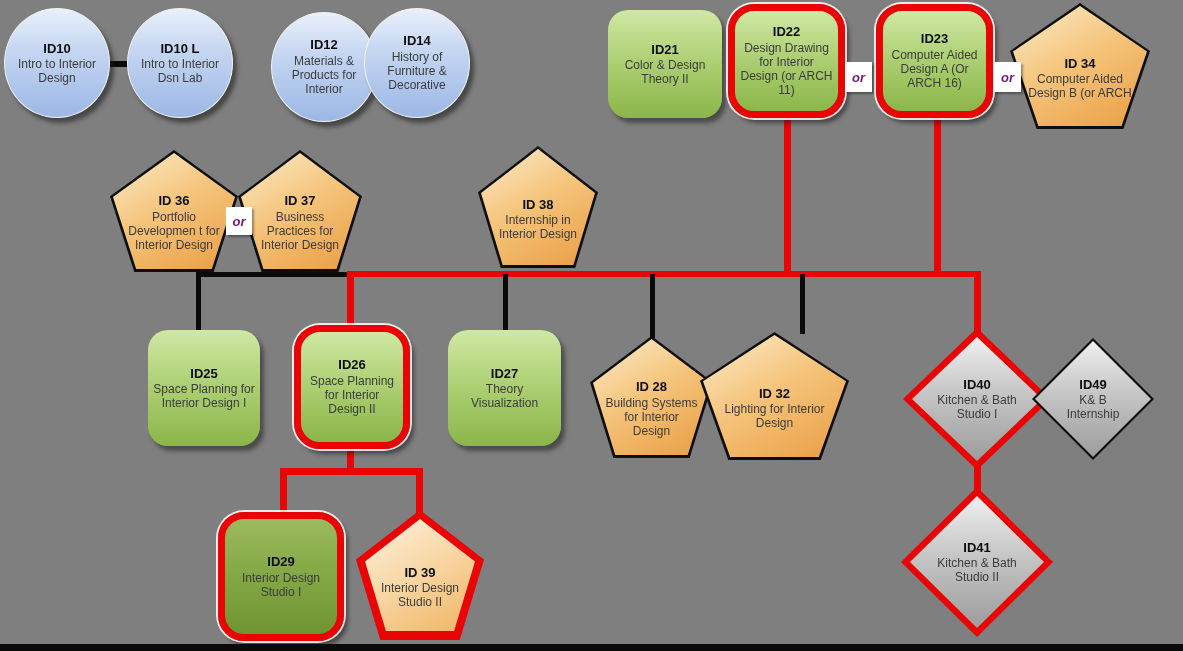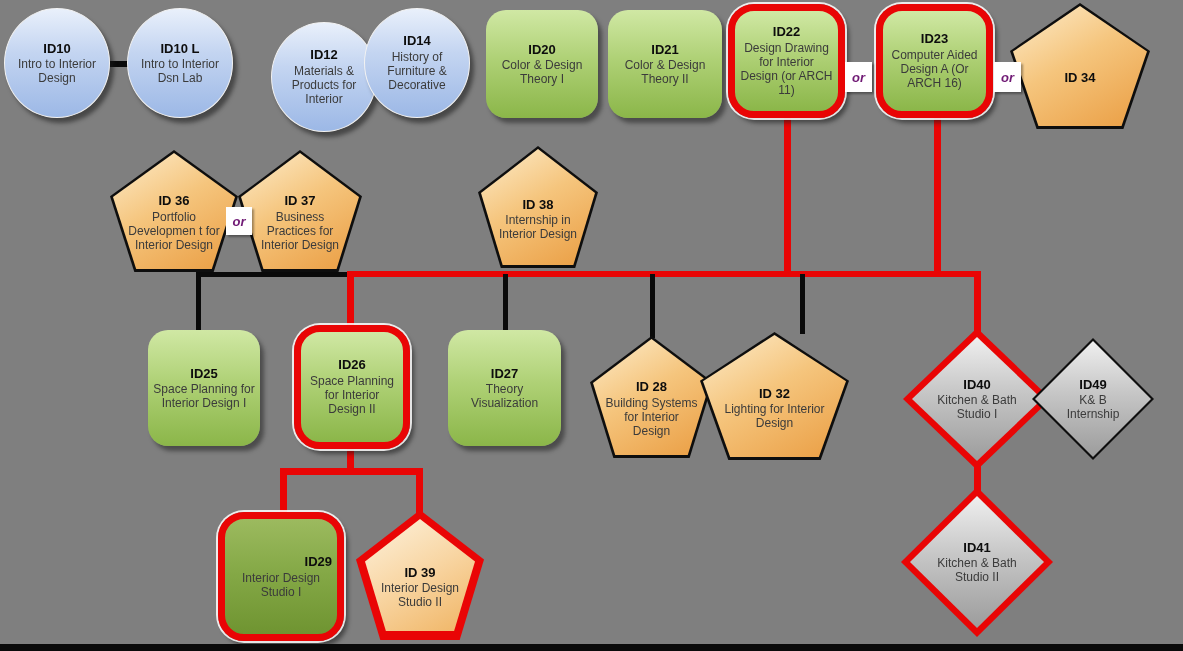--- a/index.html
+++ b/index.html
@@ -27,21 +27,21 @@
     box-shadow:4px 5px 4px rgba(25,25,25,.55);
     padding:0 6px; }
 
   
   .rsq { border-radius:20px;
     background:linear-gradient(to bottom,#d0e8a4 0%,#afd176 45%,#8bb649 100%);
     box-shadow:4px 5px 4px rgba(25,25,25,.5);
     padding:0 5px; }
   .rsq.redborder { border:7px solid #e90505; border-radius:26px;
     box-shadow:0 0 0 2px rgba(255,255,255,.85), 4px 5px 4px rgba(25,25,25,.55); }
-  .rsq.darkgreen { background:linear-gradient(to bottom,#9cba5f 0%,#85a947 45%,#6f9431 100%);align-items:flex-end; }
+  .rsq.darkgreen { background:linear-gradient(to bottom,#9cba5f 0%,#85a947 45%,#6f9431 100%); }
 
   
   .poly { padding:0; }
   .pshape { position:absolute; inset:0; background:#0e0e0e;
             filter:drop-shadow(5px 5px 0 rgba(12,12,12,.88)); }
   .pfill  { position:absolute; inset:3px; }
   .pentagon .pshape, .pentagon .pfill { clip-path:polygon(50% 0%,100% 38%,81% 100%,19% 100%,0% 38%); }
   .diamond  .pshape, .diamond  .pfill { clip-path:polygon(50% 0%,100% 50%,50% 100%,0% 50%); }
   .poly.redborder .pshape { background:#e90505; }
   .poly.redborder .pfill  { inset:9px; }
@@ -83,33 +83,29 @@
   <div class="conn black" style="left:1047px;top:396px;width:18px;height:5px"></div>
 
   <div class="node circle" style="left:4px;top:8px;width:106px;height:110px">
     <div class="title">ID10</div>
     <div class="body">Intro to Interior Design</div>
   </div>
   <div class="node circle" style="left:127px;top:8px;width:106px;height:110px">
     <div class="title">ID10 L</div>
     <div class="body">Intro to Interior Dsn Lab</div>
   </div>
-  <div class="node circle" style="left:271px;top:22px;width:106px;height:110px">
+  <div class="node circle" style="left:271px;top:12px;width:106px;height:110px">
     <div class="title">ID12</div>
     <div class="body">Materials &amp; Products for Interior</div>
   </div>
   <div class="node circle" style="left:364px;top:8px;width:106px;height:110px">
     <div class="title">ID14</div>
     <div class="body">History of Furniture &amp; Decorative</div>
   </div>
 
-  <div class="node rsq" style="left:486px;top:10px;width:112px;height:108px">
-    <div class="title">ID20</div>
-    <div class="body">Color &amp; Design Theory I</div>
-  </div>
   <div class="node rsq" style="left:608px;top:10px;width:114px;height:108px">
     <div class="title">ID21</div>
     <div class="body">Color &amp; Design Theory II</div>
   </div>
   <div class="node rsq redborder" style="left:728px;top:4px;width:117px;height:114px">
     <div class="title">ID22</div>
     <div class="body">Design Drawing for Interior Design (or ARCH 11)</div>
   </div>
   <div class="orbox" style="left:845px;top:62px;width:27px;height:30px">
     <span>or</span>
@@ -120,20 +116,21 @@
   </div>
   <div class="orbox" style="left:994px;top:62px;width:27px;height:30px">
     <span>or</span>
   </div>
 
   <div class="node poly pentagon orange" style="left:1010px;top:3px;width:140px;height:126px">
     <div class="pshape"></div>
     <div class="pfill"></div>
     <div class="ptext">
       <div class="title">ID 34</div>
+      <div class="body">Computer Aided Design B (or ARCH</div>
     </div>
   </div>
 
   <div class="node poly pentagon orange" style="left:110px;top:150px;width:128px;height:122px">
     <div class="pshape"></div>
     <div class="pfill"></div>
     <div class="ptext">
       <div class="title">ID 36</div>
       <div class="body">Portfolio Developmen t for Interior Design</div>
     </div>

